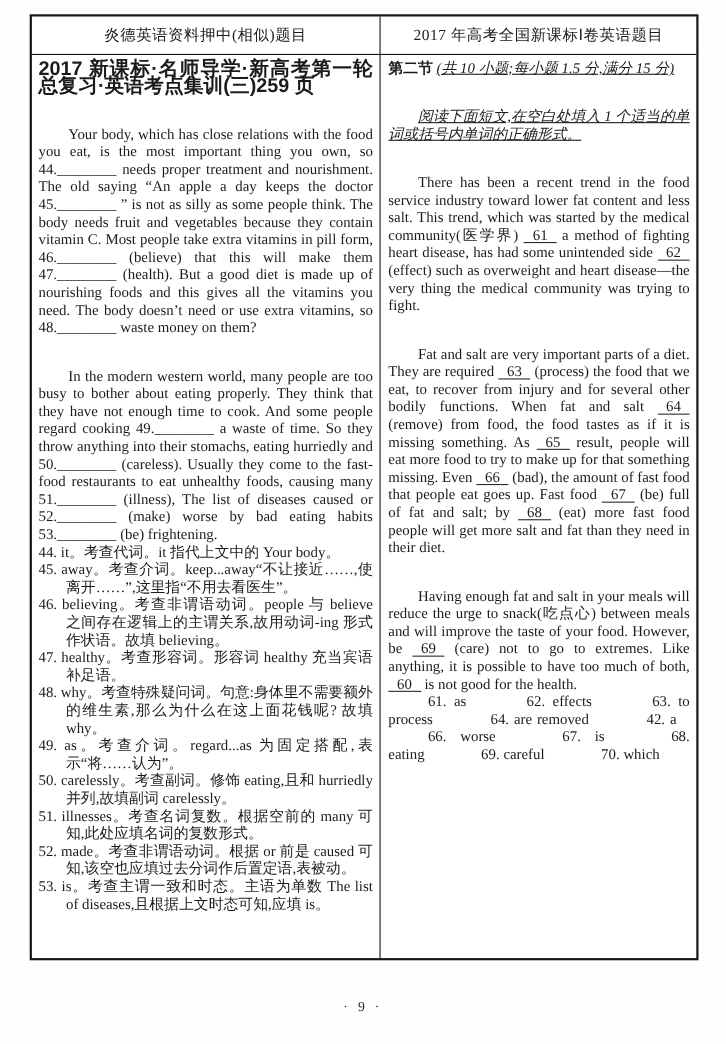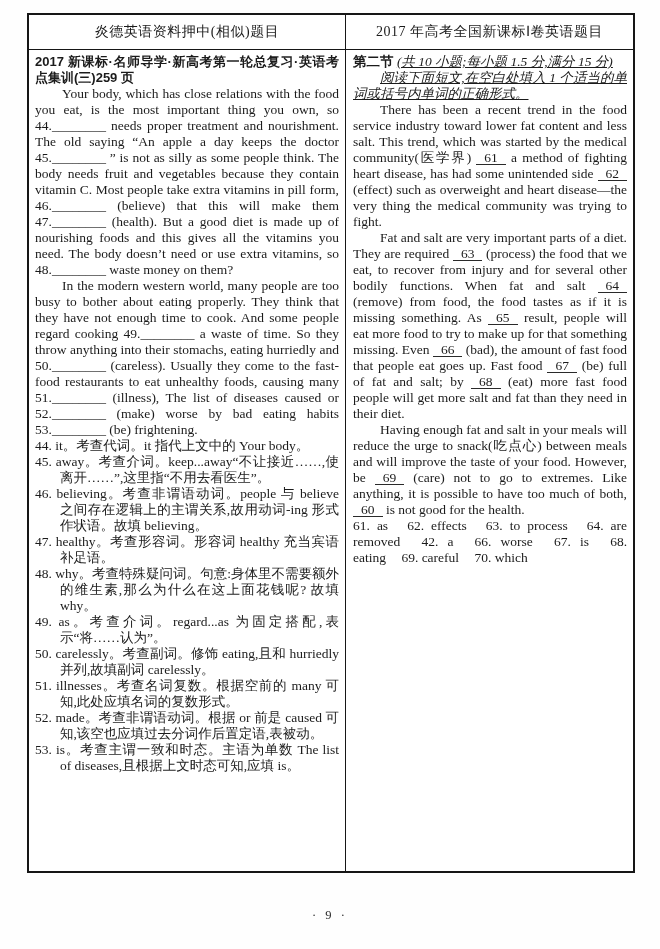--- a/index.html
+++ b/index.html
@@ -62,43 +62,43 @@
     padding: 4px 6px 0 6px;
   }
   .col-right {
     flex: 1;
     padding: 4px 6px 0 7px;
   }
   p { margin: 0; }
   .source-title {
     font-family: "Liberation Sans", sans-serif;
     font-weight: bold;
-    font-size: 13px;
+    font-size: 18px;
     line-height: 16px;
   }
-  .para { text-indent: 2em; }
+  .para { text-indent: 2em; margin-top: 28px; }
   .ans-item {
     padding-left: 1.85em;
     text-indent: -1.85em;
   }
   .section-head { text-indent: 0; }
   .section-label {
     font-family: Liberation Sans, sans-serif;
     font-weight: bold;
   }
   .kai { font-style: italic; text-decoration: underline; }
   .blank {
     display: inline-block;
     border-bottom: 1px solid #2a2a2a;
     padding: 0 8px;
     line-height: 13px;
     text-indent: 0;
   }
   .right-answers { text-align: justify; }
-  .right-answers .r-ans { margin-right: 12px; }
+  .right-answers .r-ans { margin-right: 12px; margin-left: 36px; }
   .footer {
     position: absolute;
     left: 0;
     right: 0;
     top: 908px;
     text-align: center;
     font-size: 12.5px;
     color: #2a2a2a;
     letter-spacing: 3px;
   }

